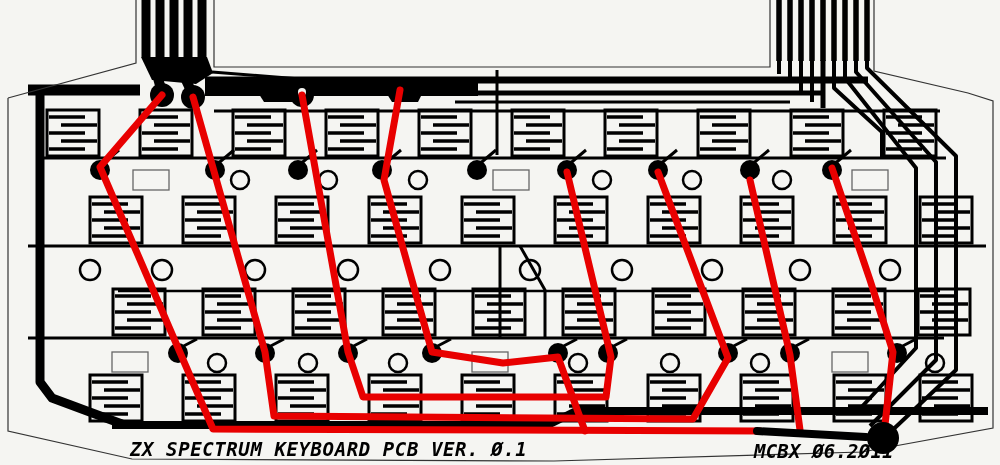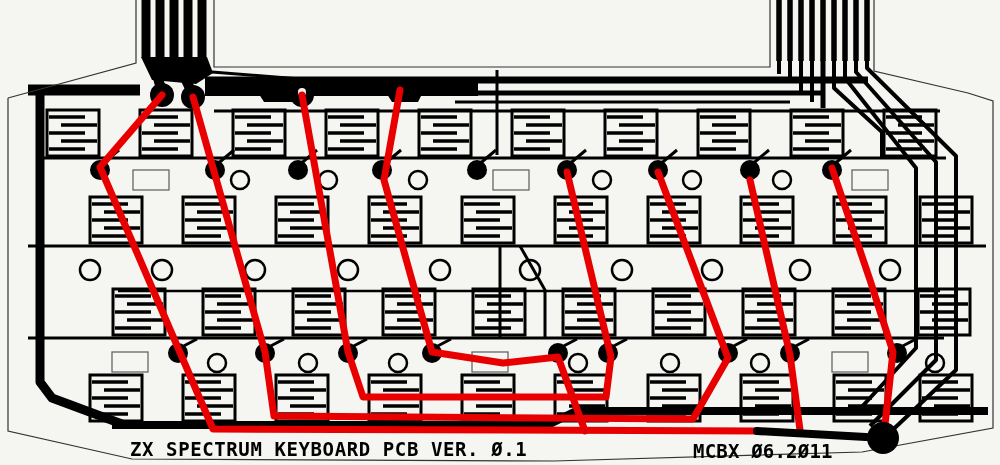--- a/index.html
+++ b/index.html
@@ -1,22 +1,22 @@
 <!DOCTYPE html>
 <html><head>
 <meta charset="utf-8">
 <style>
   html,body{margin:0;padding:0;background:#e8e8e5;}
   #stage{position:relative;width:1000px;height:465px;background:#f5f5f2;overflow:hidden;
          font-family:"DejaVu Sans Mono","Liberation Mono",monospace;}
   #pcb-svg{position:absolute;left:0;top:0;}
   .pcb-label{position:absolute;font-weight:bold;font-size:19px;letter-spacing:0.6px;
-             color:#000;white-space:nowrap;user-select:none;}
+             color:#000;white-space:nowrap;user-select:none;font-style:italic;}
   #label-left{left:130px;top:438px;}
-  #label-right{left:693px;top:440px;letter-spacing:0.2px;}
+  #label-right{left:754px;top:440px;letter-spacing:0.2px;}
 </style>
 </head>
 <body>
 
 <div id="stage">
   <svg id="pcb-svg" width="1000" height="465" viewBox="0 0 1000 465">
       <g>
         <path d="M 28,90 L 140,90" stroke="#000000" stroke-width="11" fill="none" stroke-linejoin="round" stroke-linecap="butt"></path>
         <path d="M 40,88 L 40,382 L 52,398 L 122,424" stroke="#000000" stroke-width="9" fill="none" stroke-linejoin="round" stroke-linecap="butt"></path>
         <path d="M 112,425 L 548,425 L 576,411 L 988,411" stroke="#000000" stroke-width="8" fill="none" stroke-linejoin="round" stroke-linecap="butt"></path>

